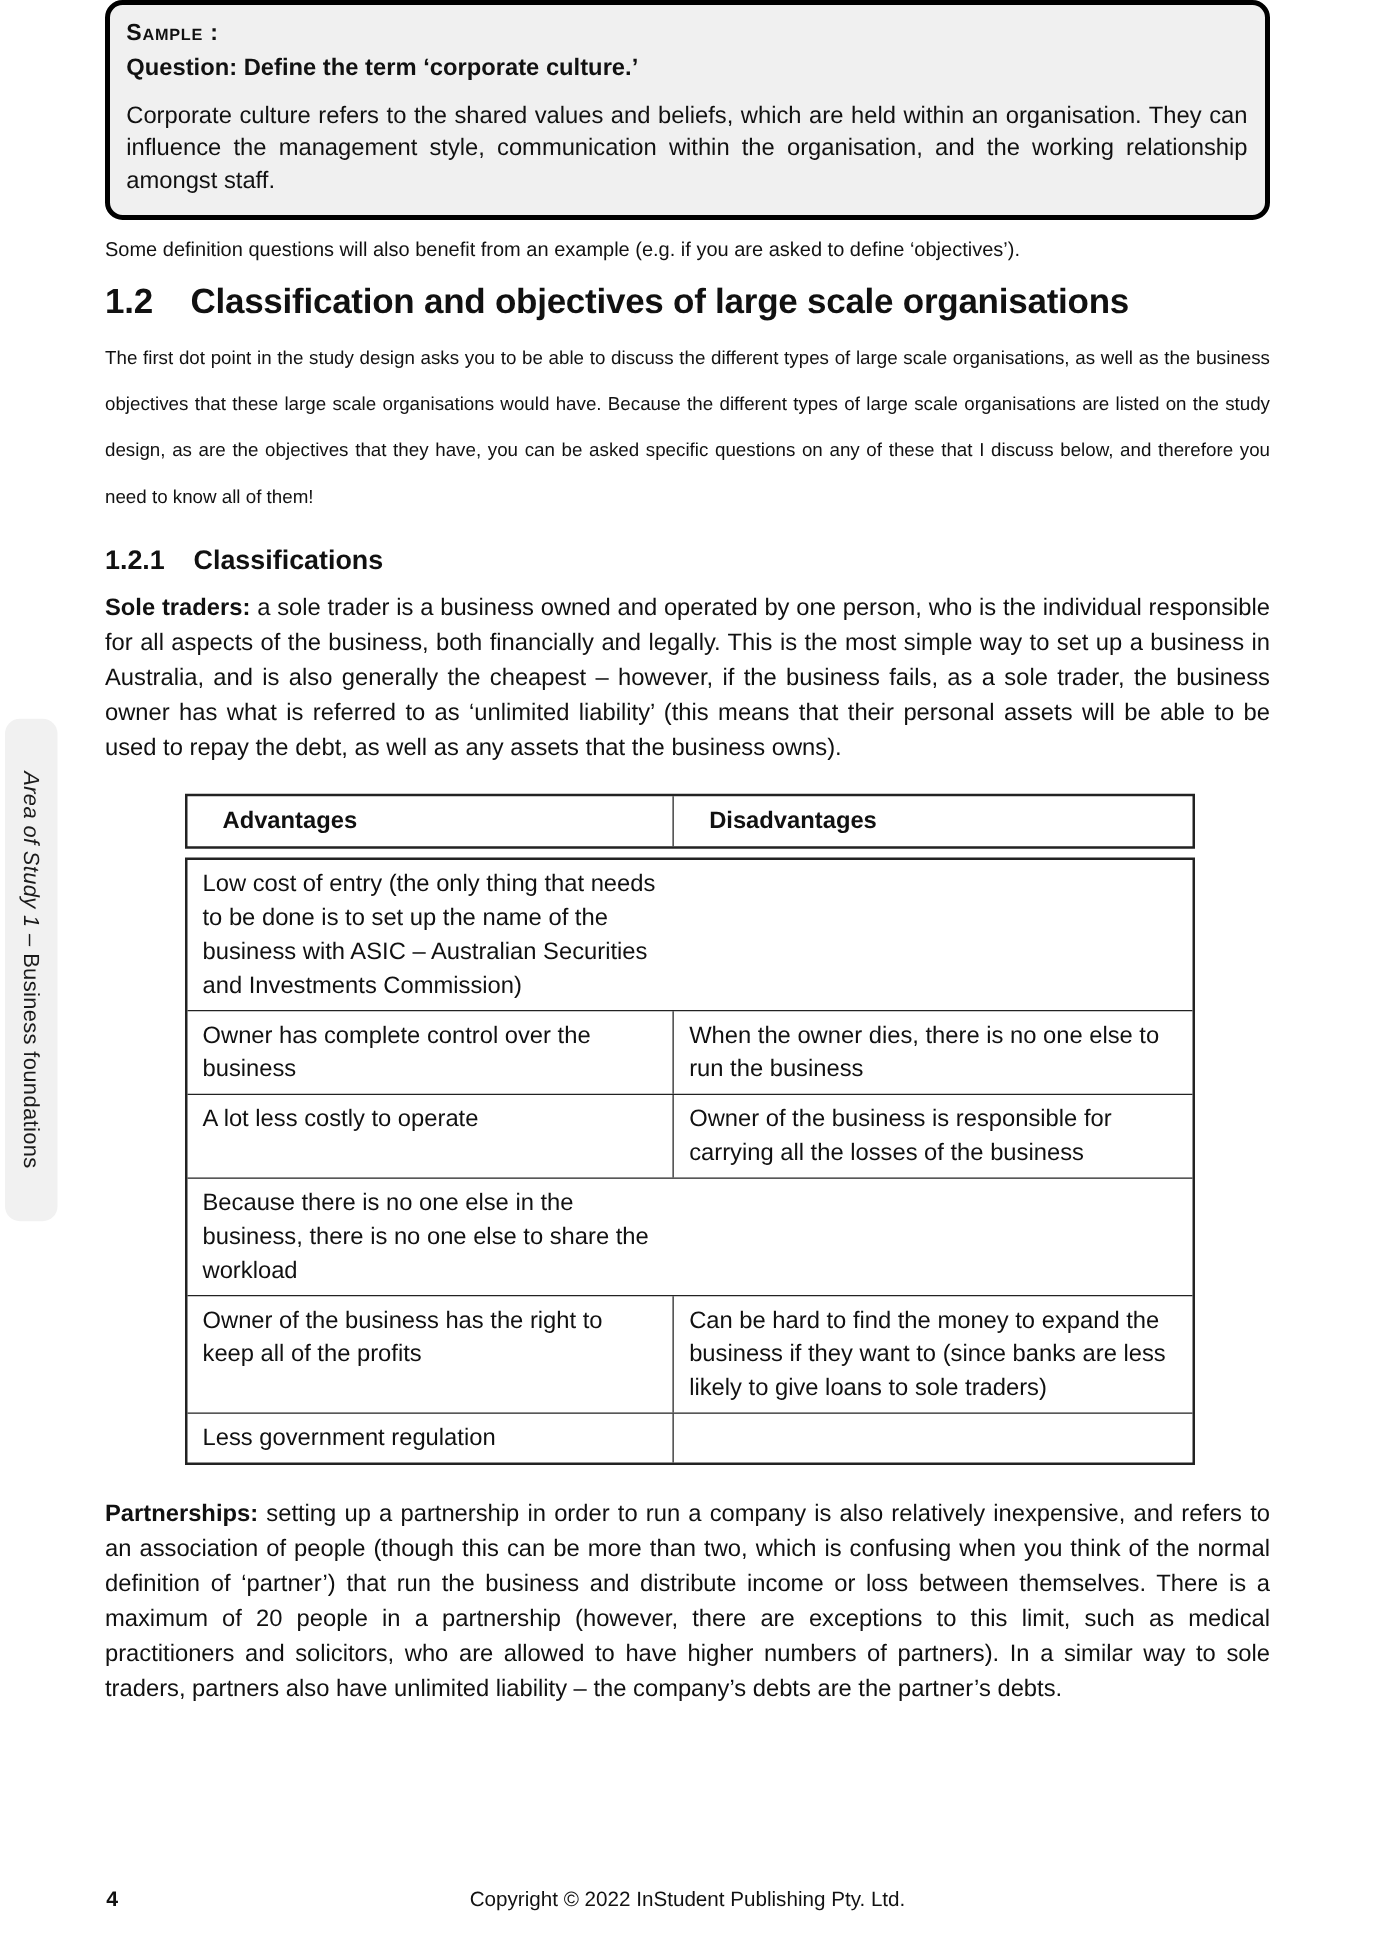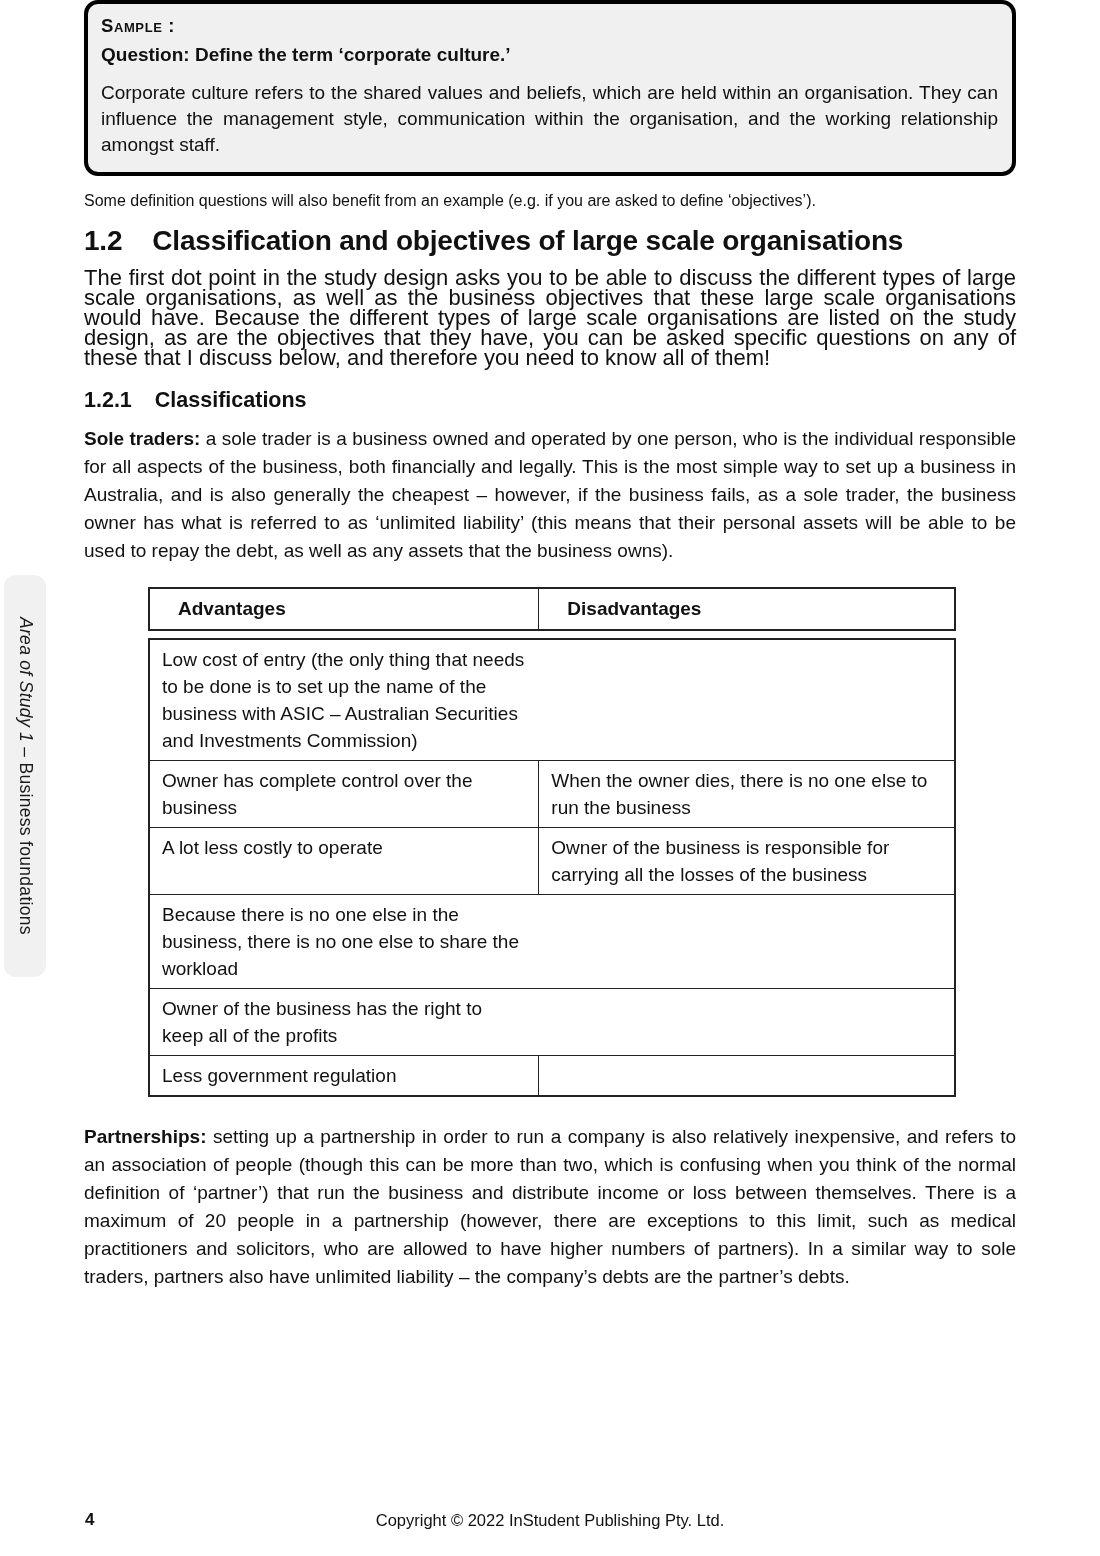--- a/index.html
+++ b/index.html
@@ -77,22 +77,22 @@
   }
   .section-heading {
     margin-top: 15px;
     font-size: 28px;
     font-weight: bold;
     letter-spacing: -0.2px;
   }
   .section-heading .sec-num { margin-right: 30px; }
   .section-body {
     margin-top: 11px;
-    font-size: 22px;
-    line-height: 20px;
+    font-size: 15px;
+    line-height: 37px;
     text-align: justify;
   }
   .subsection-heading {
     margin-top: 20px;
     font-size: 21.5px;
     font-weight: bold;
   }
   .subsection-heading .sub-num { margin-right: 23px; }
   .lead-paragraph {
     margin-top: 12px;
@@ -190,20 +190,21 @@
         </div>
         <div class="t-row">
           <div class="t-cell">A lot less costly to operate</div>
           <div class="t-cell">Owner of the business is responsible for carrying all the losses of the business</div>
         </div>
         <div class="t-row">
           <div class="t-cell">Because there is no one else in the business, there is no one else to share the workload</div>
         </div>
         <div class="t-row">
           <div class="t-cell">Owner of the business has the right to keep all of the profits</div>
+          <div class="t-cell">Can be hard to find the money to expand the business if they want to (since banks are less likely to give loans to sole traders)</div>
         </div>
         <div class="t-row">
           <div class="t-cell">Less government regulation</div>
           <div class="t-cell"></div>
         </div>
       </div>
     </div>
 
     <div class="lead-paragraph" style="margin-top: 26px;"><span class="lead">Partnerships:</span><span> setting up a partnership in order to run a company is also relatively inexpensive, and refers to an association of people (though this can be more than two, which is confusing when you think of the normal definition of ‘partner’) that run the business and distribute income or loss between themselves. There is a maximum of 20 people in a partnership (however, there are exceptions to this limit, such as medical practitioners and solicitors, who are allowed to have higher numbers of partners). In a similar way to sole traders, partners also have unlimited liability – the company’s debts are the partner’s debts.</span></div>
 

